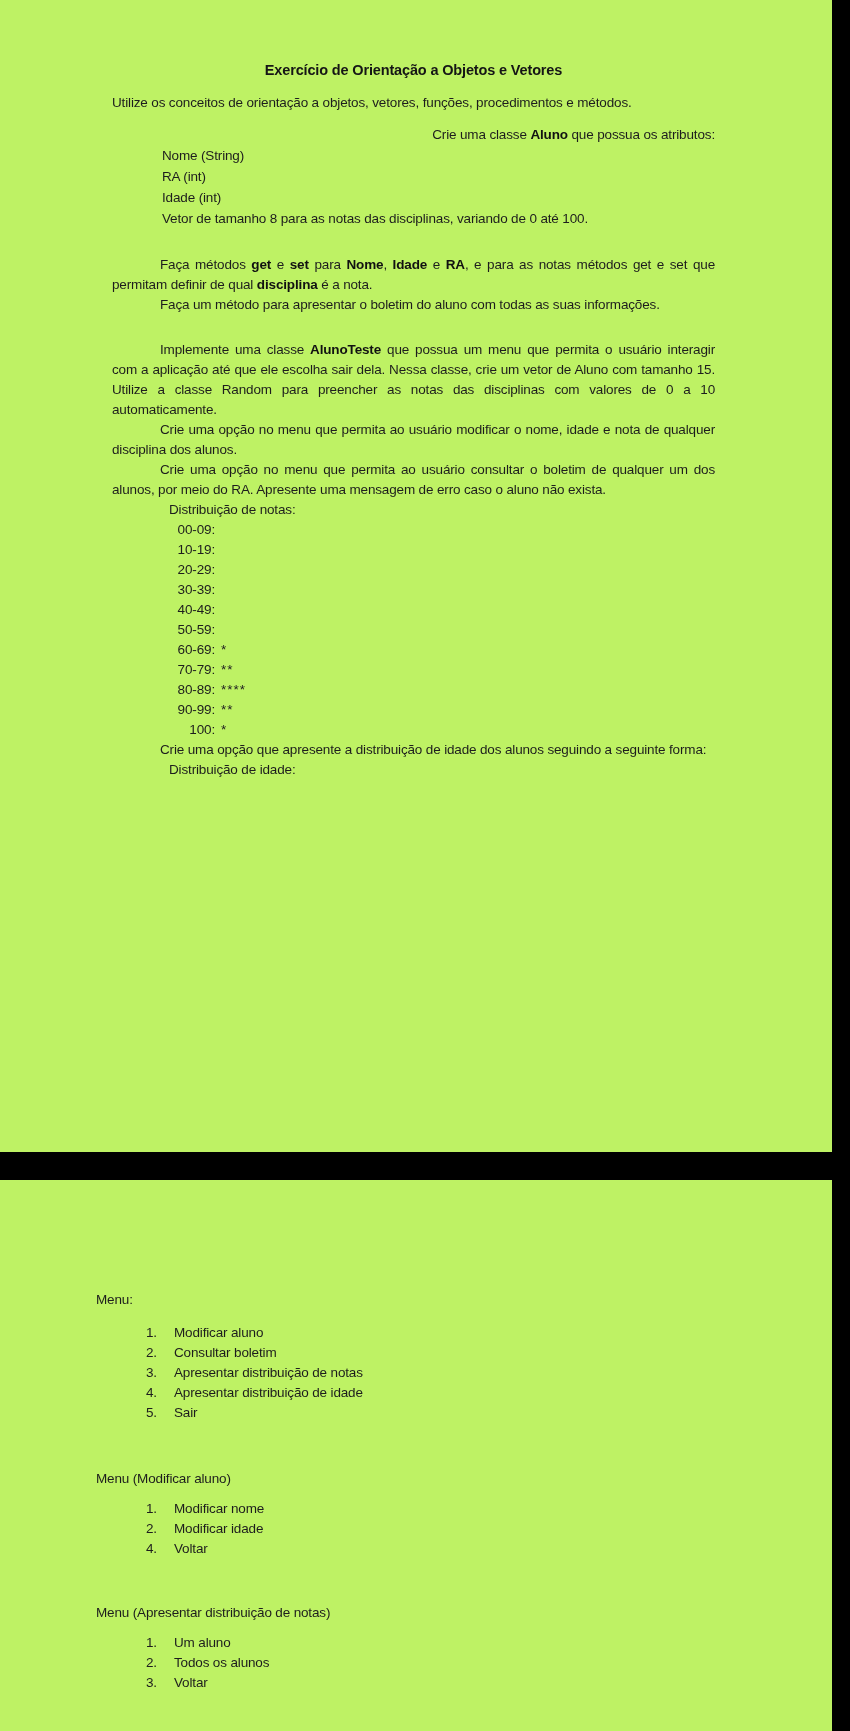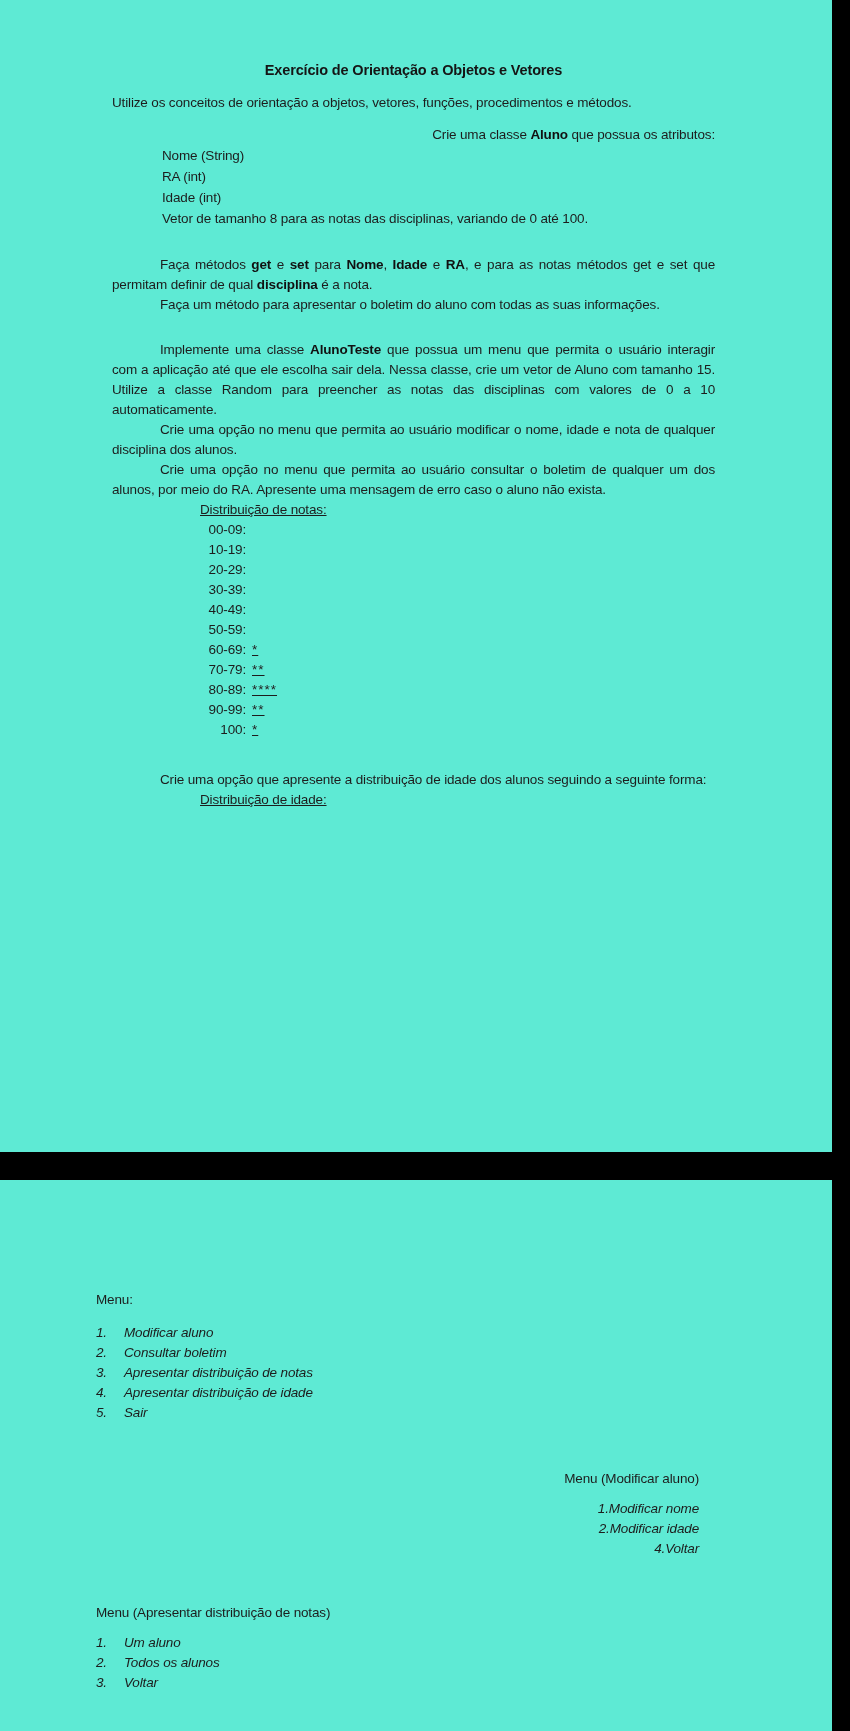--- a/index.html
+++ b/index.html
@@ -1,20 +1,20 @@
 <!DOCTYPE html>
 <html><head>
 <meta charset="utf-8">
 <style>
   html, body { margin: 0; padding: 0; background: #ffffff; }
   .canvas {
     position: relative;
     width: 850px;
     height: 1731px;
-    background: #5eead4;
+    background: #bef264;
     overflow: hidden;
     font-family: "Liberation Sans", "DejaVu Sans", sans-serif;
     color: #1d1d1d;
     font-size: 13.5px;
     line-height: 20px;
     letter-spacing: -0.15px;
   }
   .right-strip {
     position: absolute;
     top: 0; right: 0;
@@ -43,39 +43,39 @@
   }
   p { margin: 0; }
   b { color: #111111; }
   .intro { margin-top: 13px; white-space: nowrap; }
   .classline { margin-top: 12px; text-align: right; }
   .attr-list { line-height: 21px; }
   .attr { margin-left: 50px; }
   .para { text-align: justify; text-indent: 48px; }
   .m-metodos { margin-top: 26px; }
   .m-implemente { margin-top: 25px; }
-  .m-idade { margin-top: 30px; }
-  .dist { margin-left: 88px; text-decoration: underline; }
+  .m-idade { }
+  .dist { margin-left: 57px; }
   .dist .dist-heading { }
   .dist-row { }
   .dist-row .range { display: inline-block; width: 46px; }
   .dist-notas .dist-row .range { text-align: right; }
   .dist-idade .dist-row .range { text-align: left; }
   .dist-row .stars { margin-left: 6px; letter-spacing: 1px; color: #222; }
   .m-dist { margin-top: 0px; }
   .page2 {
     position: absolute;
     top: 1290px; left: 96px;
     width: 603px;
   }
   .menu-heading { line-height: 20px; }
   .menu-list { margin-top: 13px; }
-  .menu-item { line-height: 20px; font-style: italic; }
+  .menu-item { margin-left: 50px; line-height: 20px; }
   .menu-item .num { display: inline-block; width: 28px; }
-  .menu-block-2 { margin-top: 46px; text-align: right; }
+  .menu-block-2 { margin-top: 46px; }
   .menu-block-2 .menu-list { margin-top: 10px; }
   .menu-block-3 { margin-top: 44px; }
   .menu-block-3 .menu-list { margin-top: 10px; }
 </style>
 </head>
 <body>
 
 <div class="canvas">
 
   <div class="page1">

